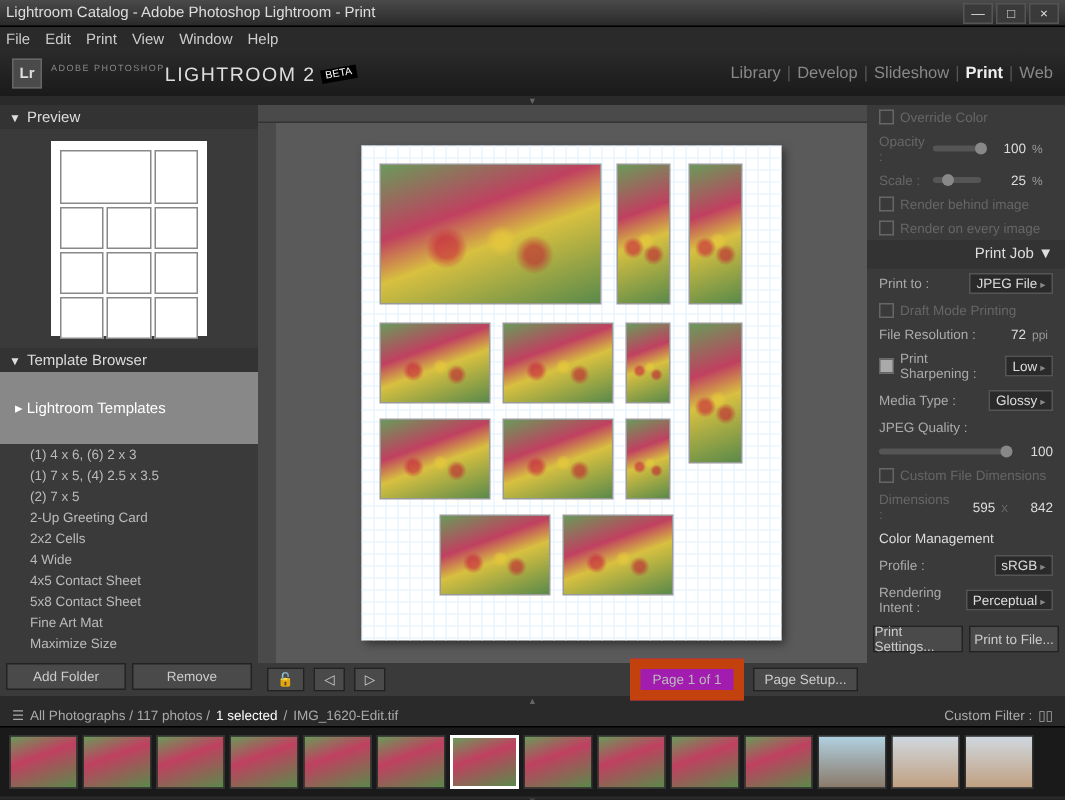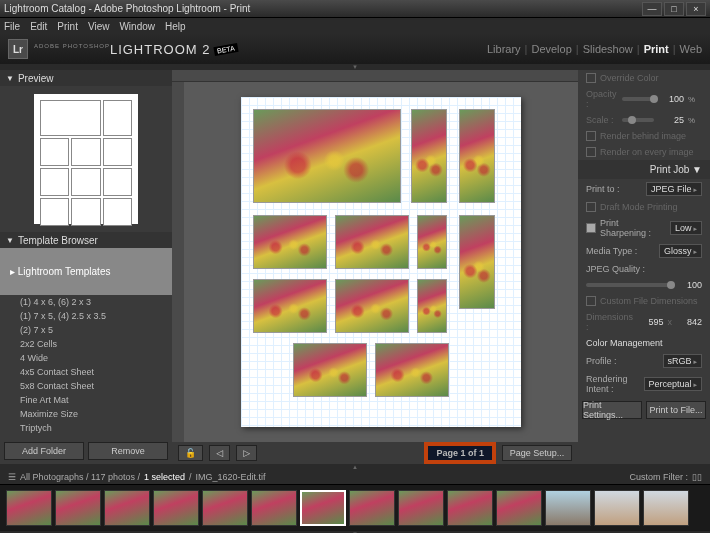--- a/index.html
+++ b/index.html
@@ -57,21 +57,21 @@
 .canvas-row { flex: 1; display: flex; }
 .ruler-left { width: 12px; background: #4a4a4a; }
 .canvas { flex: 1; display: flex; align-items: center; justify-content: center; padding: 8px; }
 .page { width: 280px; height: 330px; background: #fff; box-shadow: 2px 2px 6px rgba(0,0,0,.5); padding: 12px; position: relative; background-image: linear-gradient(#e0f0ff 1px, transparent 1px), linear-gradient(90deg, #e0f0ff 1px, transparent 1px); background-size: 8px 8px; }
 .page .cell { position: absolute; border: 1px solid #999; background: linear-gradient(160deg,#6a9a5a 0%,#c04060 35%,#d8c040 55%,#5a8a4a 100%); background-size: cover; }
 .page .cell::after { content:""; position:absolute; inset:0; background: radial-gradient(circle at 30% 60%, rgba(200,30,60,.6) 6%, transparent 12%), radial-gradient(circle at 55% 55%, rgba(230,200,60,.7) 5%, transparent 11%), radial-gradient(circle at 70% 65%, rgba(190,30,50,.6) 5%, transparent 11%); }
 
 .center-toolbar { height: 22px; background: #3a3a3a; display: flex; align-items: center; padding: 0 6px; gap: 6px; }
 .tb-btn { height: 16px; min-width: 18px; padding: 0 6px; background: #4a4a4a; border: 1px solid #222; color: #ccc; font-size: 9px; display: flex; align-items: center; justify-content: center; cursor: pointer; }
 .center-toolbar .spacer { flex: 1; }
-.page-info { font-size: 9px; color: #bbb; border: 4px solid #c2410c; padding: 2px 8px; background: #0f172a; font-weight: bold; }
+.page-info { font-size: 9px; color: #bbb; border: 7px solid #c2410c; padding: 2px 8px; background: #a21caf; }
 
 
 .setting-row { display: flex; align-items: center; padding: 3px 8px; font-size: 9px; color: #aaa; gap: 4px; }
 .setting-row .label { flex: 1; }
 .setting-row .val { color: #ddd; min-width: 26px; text-align: right; }
 .setting-row .unit { color: #999; width: 14px; font-size: 8px; }
 .setting-row .check { width: 10px; height: 10px; border: 1px solid #666; display: inline-block; }
 .slider { flex: 1; height: 4px; background: #555; position: relative; border-radius: 2px; }
 .slider::after { content:""; position:absolute; width:8px; height:8px; background:#888; border-radius:50%; top:-2px; }
 .slider.s90::after { left: 88%; }
@@ -160,20 +160,21 @@
     </div>
     <div class="panel-header">
       <span class="arrow">▼</span>
       <span>Template Browser</span>
     </div>
     <div class="tmpl-list">
       <div class="tmpl-group sel">▸ <span>Lightroom Templates</span></div>
       <div class="tmpl-item">(1) 4 x 6, (6) 2 x 3</div>
       <div class="tmpl-item">(1) 7 x 5, (4) 2.5 x 3.5</div>
       <div class="tmpl-item">(2) 7 x 5</div>
+      <div class="tmpl-item">2-Up Greeting Card</div>
       <div class="tmpl-item">2x2 Cells</div>
       <div class="tmpl-item">4 Wide</div>
       <div class="tmpl-item">4x5 Contact Sheet</div>
       <div class="tmpl-item">5x8 Contact Sheet</div>
       <div class="tmpl-item">Fine Art Mat</div>
       <div class="tmpl-item">Maximize Size</div>
       <div class="tmpl-item">Triptych</div>
       <div class="tmpl-group">▸ <span>User Templates</span></div>
     </div>
     <div class="panel-footer">
@@ -242,20 +243,25 @@
     <div class="section-title"><span>Print Job</span> ▼</div>
     <div class="setting-row">
         <span class="label">Print to :</span>
         <span class="dropdown">JPEG File</span>
       </div>
     <div class="setting-row dimmed">
         <span class="check"></span>
         <span class="label">Draft Mode Printing</span>
       </div>
     <div class="setting-row">
+        <span class="label">File Resolution :</span>
+        <span class="val">72</span>
+        <span class="unit">ppi</span>
+      </div>
+    <div class="setting-row">
         <span class="check" style="background:#aaa">✓</span>
         <span class="label">Print Sharpening :</span>
         <span class="dropdown">Low</span>
       </div>
     <div class="setting-row">
         <span class="label">Media Type :</span>
         <span class="dropdown">Glossy</span>
       </div>
     <div class="setting-row">
         <span class="label">JPEG Quality :</span>

